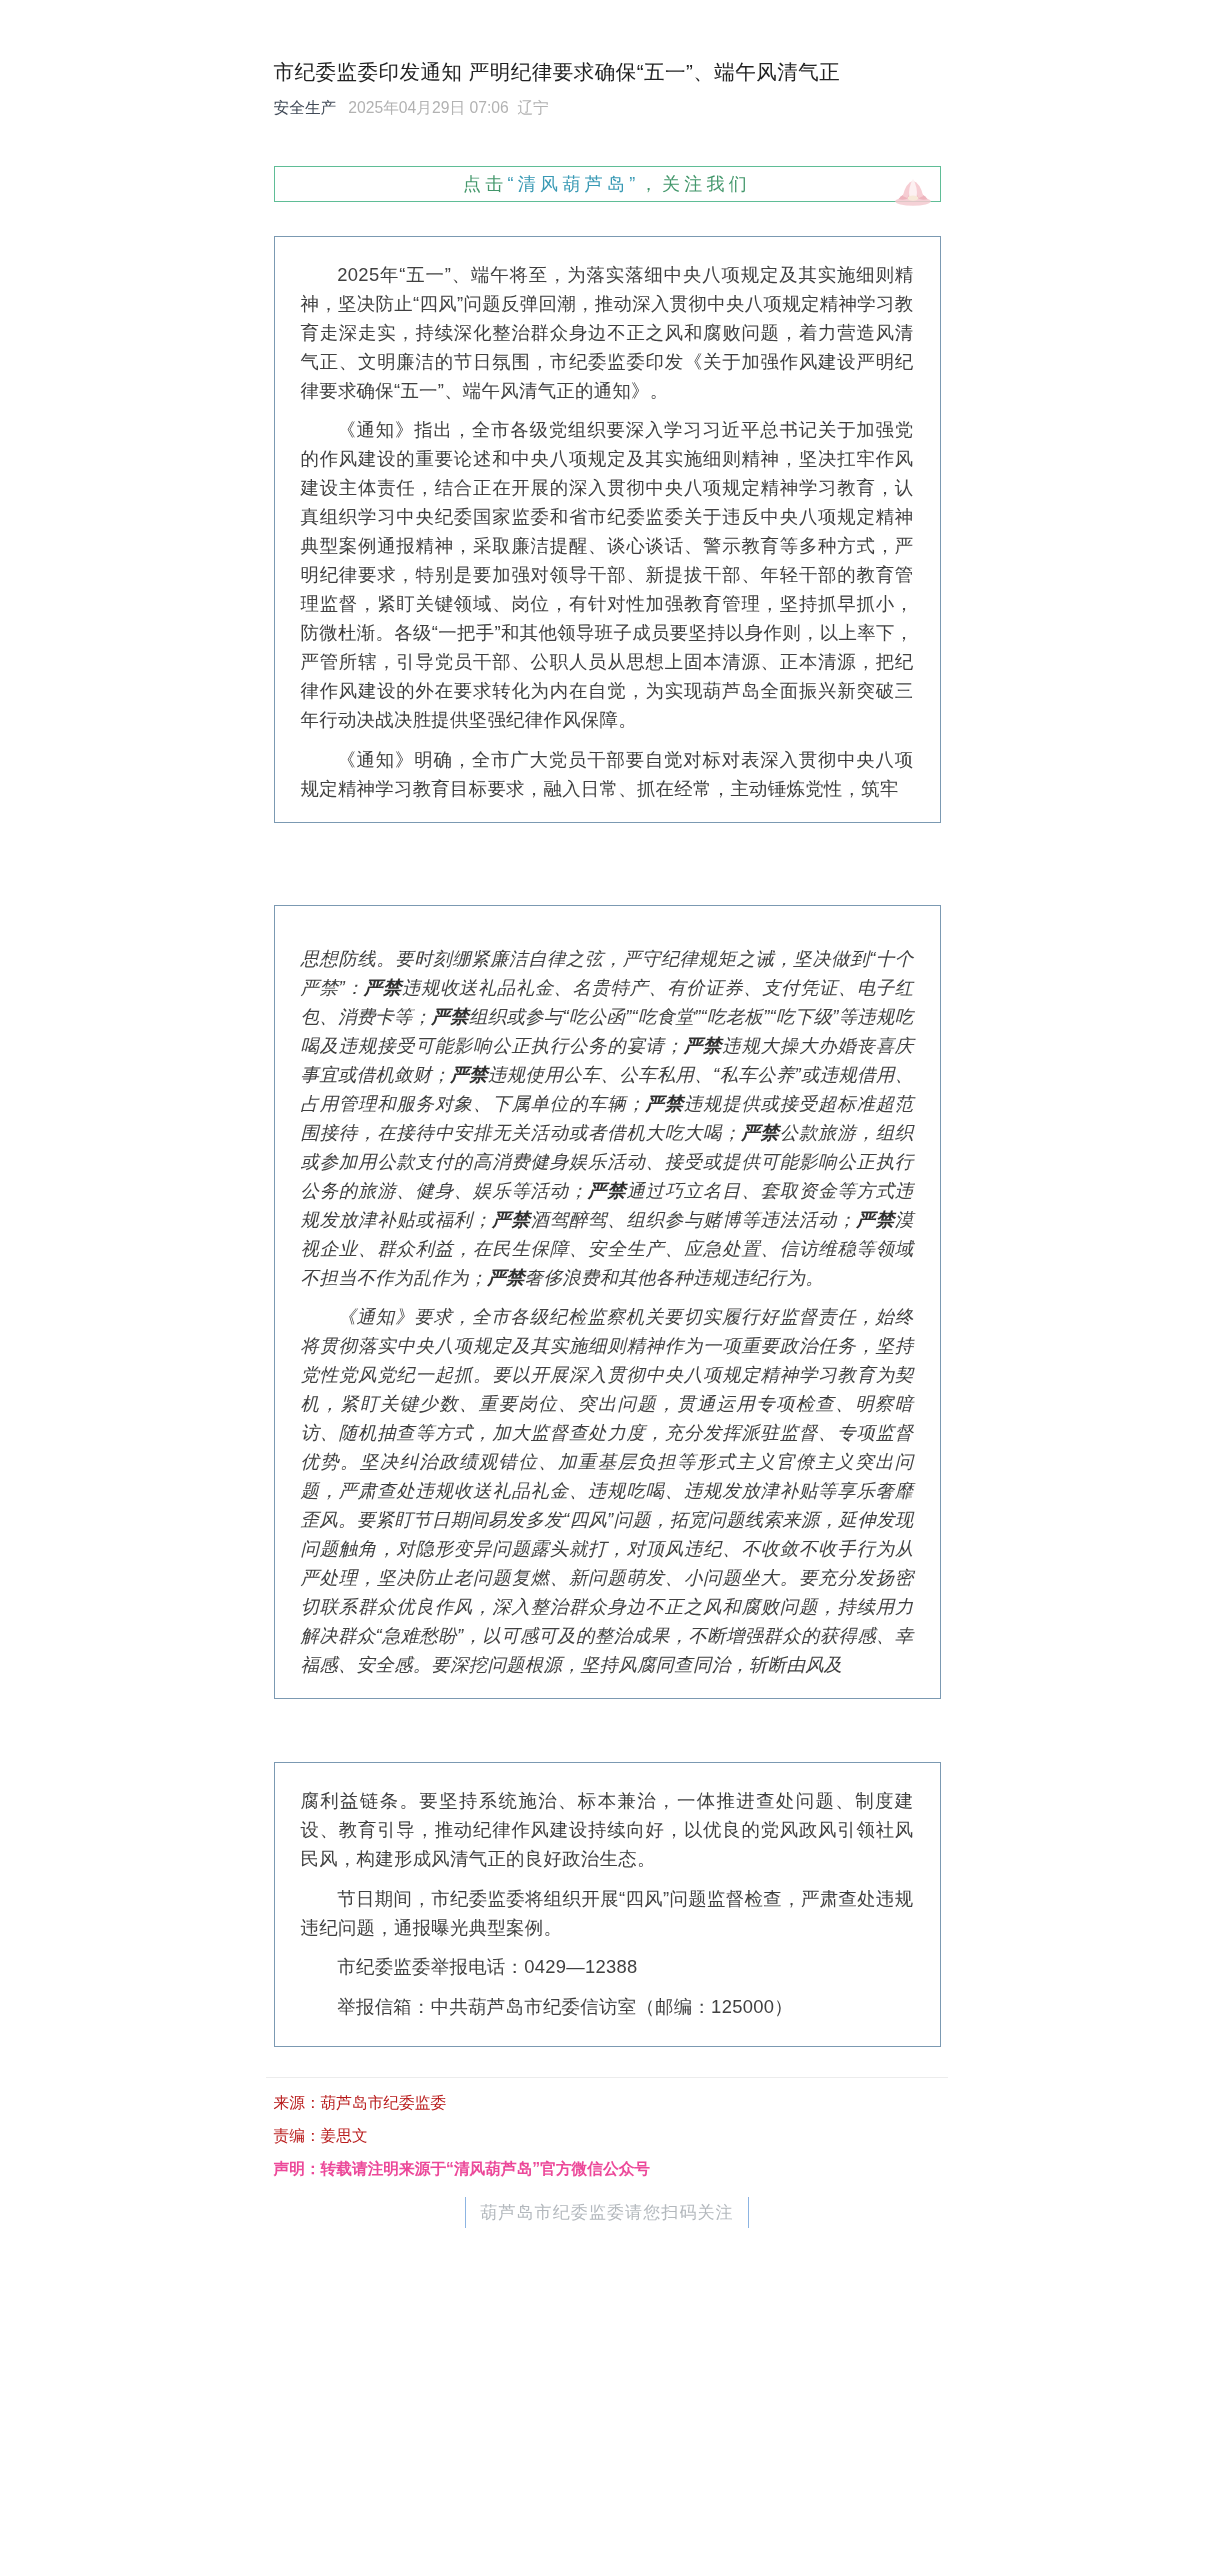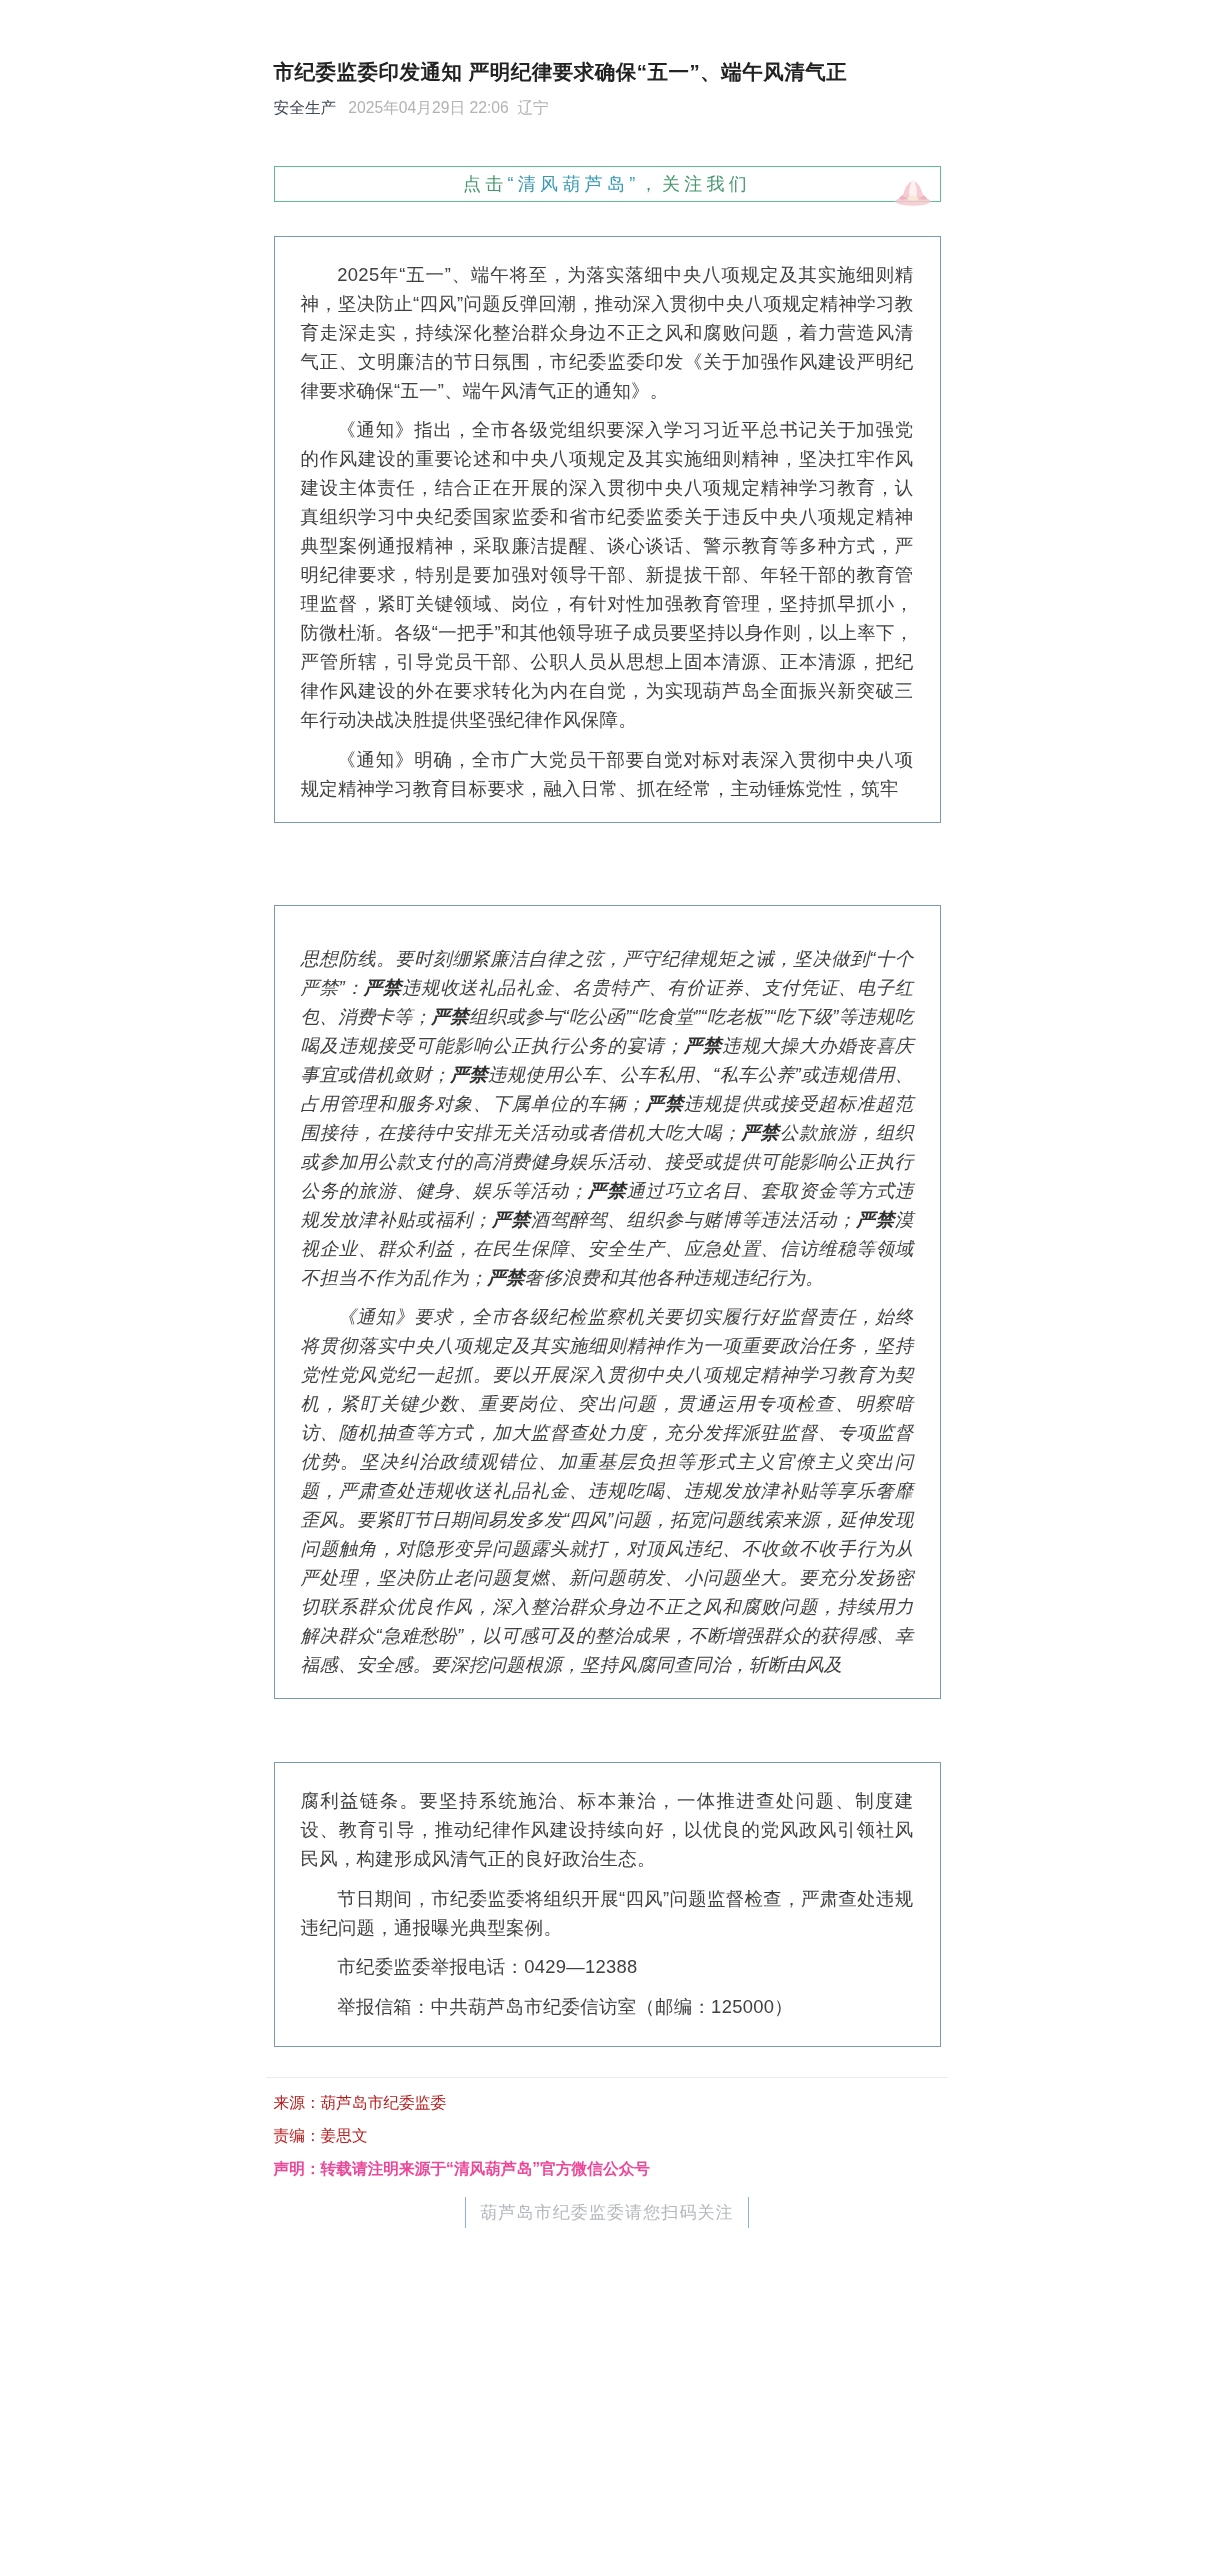--- a/index.html
+++ b/index.html
@@ -3,21 +3,21 @@
 <meta charset="utf-8">
 <style>
   html,body{margin:0;padding:0;}
   body{
     width:1214px;height:2576px;background:#ffffff;position:relative;
     font-family:"Liberation Sans","DejaVu Sans",sans-serif;
     -webkit-font-smoothing:antialiased;
   }
   .article{width:667px;margin:0 auto;position:relative;}
   .page-title{
-    margin:58px 0 0 0;font-size:20.5px;font-weight:bold;color:#222222;
+    margin:58px 0 0 0;font-size:20.5px;font-weight:normal;color:#222222;
     line-height:1.35;letter-spacing:0.5px;
   }
   .meta-row{margin-top:12px;font-size:15.7px;display:flex;align-items:baseline;}
   .account-name{color:#414a57;font-weight:500;cursor:pointer;}
   .pub-date{color:#b2b2b2;margin-left:12px;}
   .pub-location{color:#b2b2b2;margin-left:8.7px;}
 
   .follow-banner{
     margin-top:47px;height:34px;border:1.6px solid #5fbd96;position:relative;
     display:flex;align-items:center;justify-content:center;background:#ffffff;
@@ -60,21 +60,21 @@
 </style>
 </head>
 <body>
 
 <div class="article">
 
   <h1 class="page-title">市纪委监委印发通知 严明纪律要求确保“五一”、端午风清气正</h1>
 
   <div class="meta-row">
     <span class="account-name">安全生产</span>
-    <span class="pub-date">2025年04月29日 22:06</span>
+    <span class="pub-date">2025年04月29日 07:06</span>
     <span class="pub-location">辽宁</span>
   </div>
 
   <div class="follow-banner">
     <div class="banner-text">
       <span class="banner-green">点击</span><span class="banner-blue">“清风葫芦岛”</span><span class="banner-green">，关注我们</span>
     </div>
     <span class="lotus">
       <svg viewBox="0 0 74 62" width="40" height="34">
         <ellipse cx="37" cy="52" rx="33" ry="8" fill="#f3c9cf" opacity="0.85"></ellipse>

